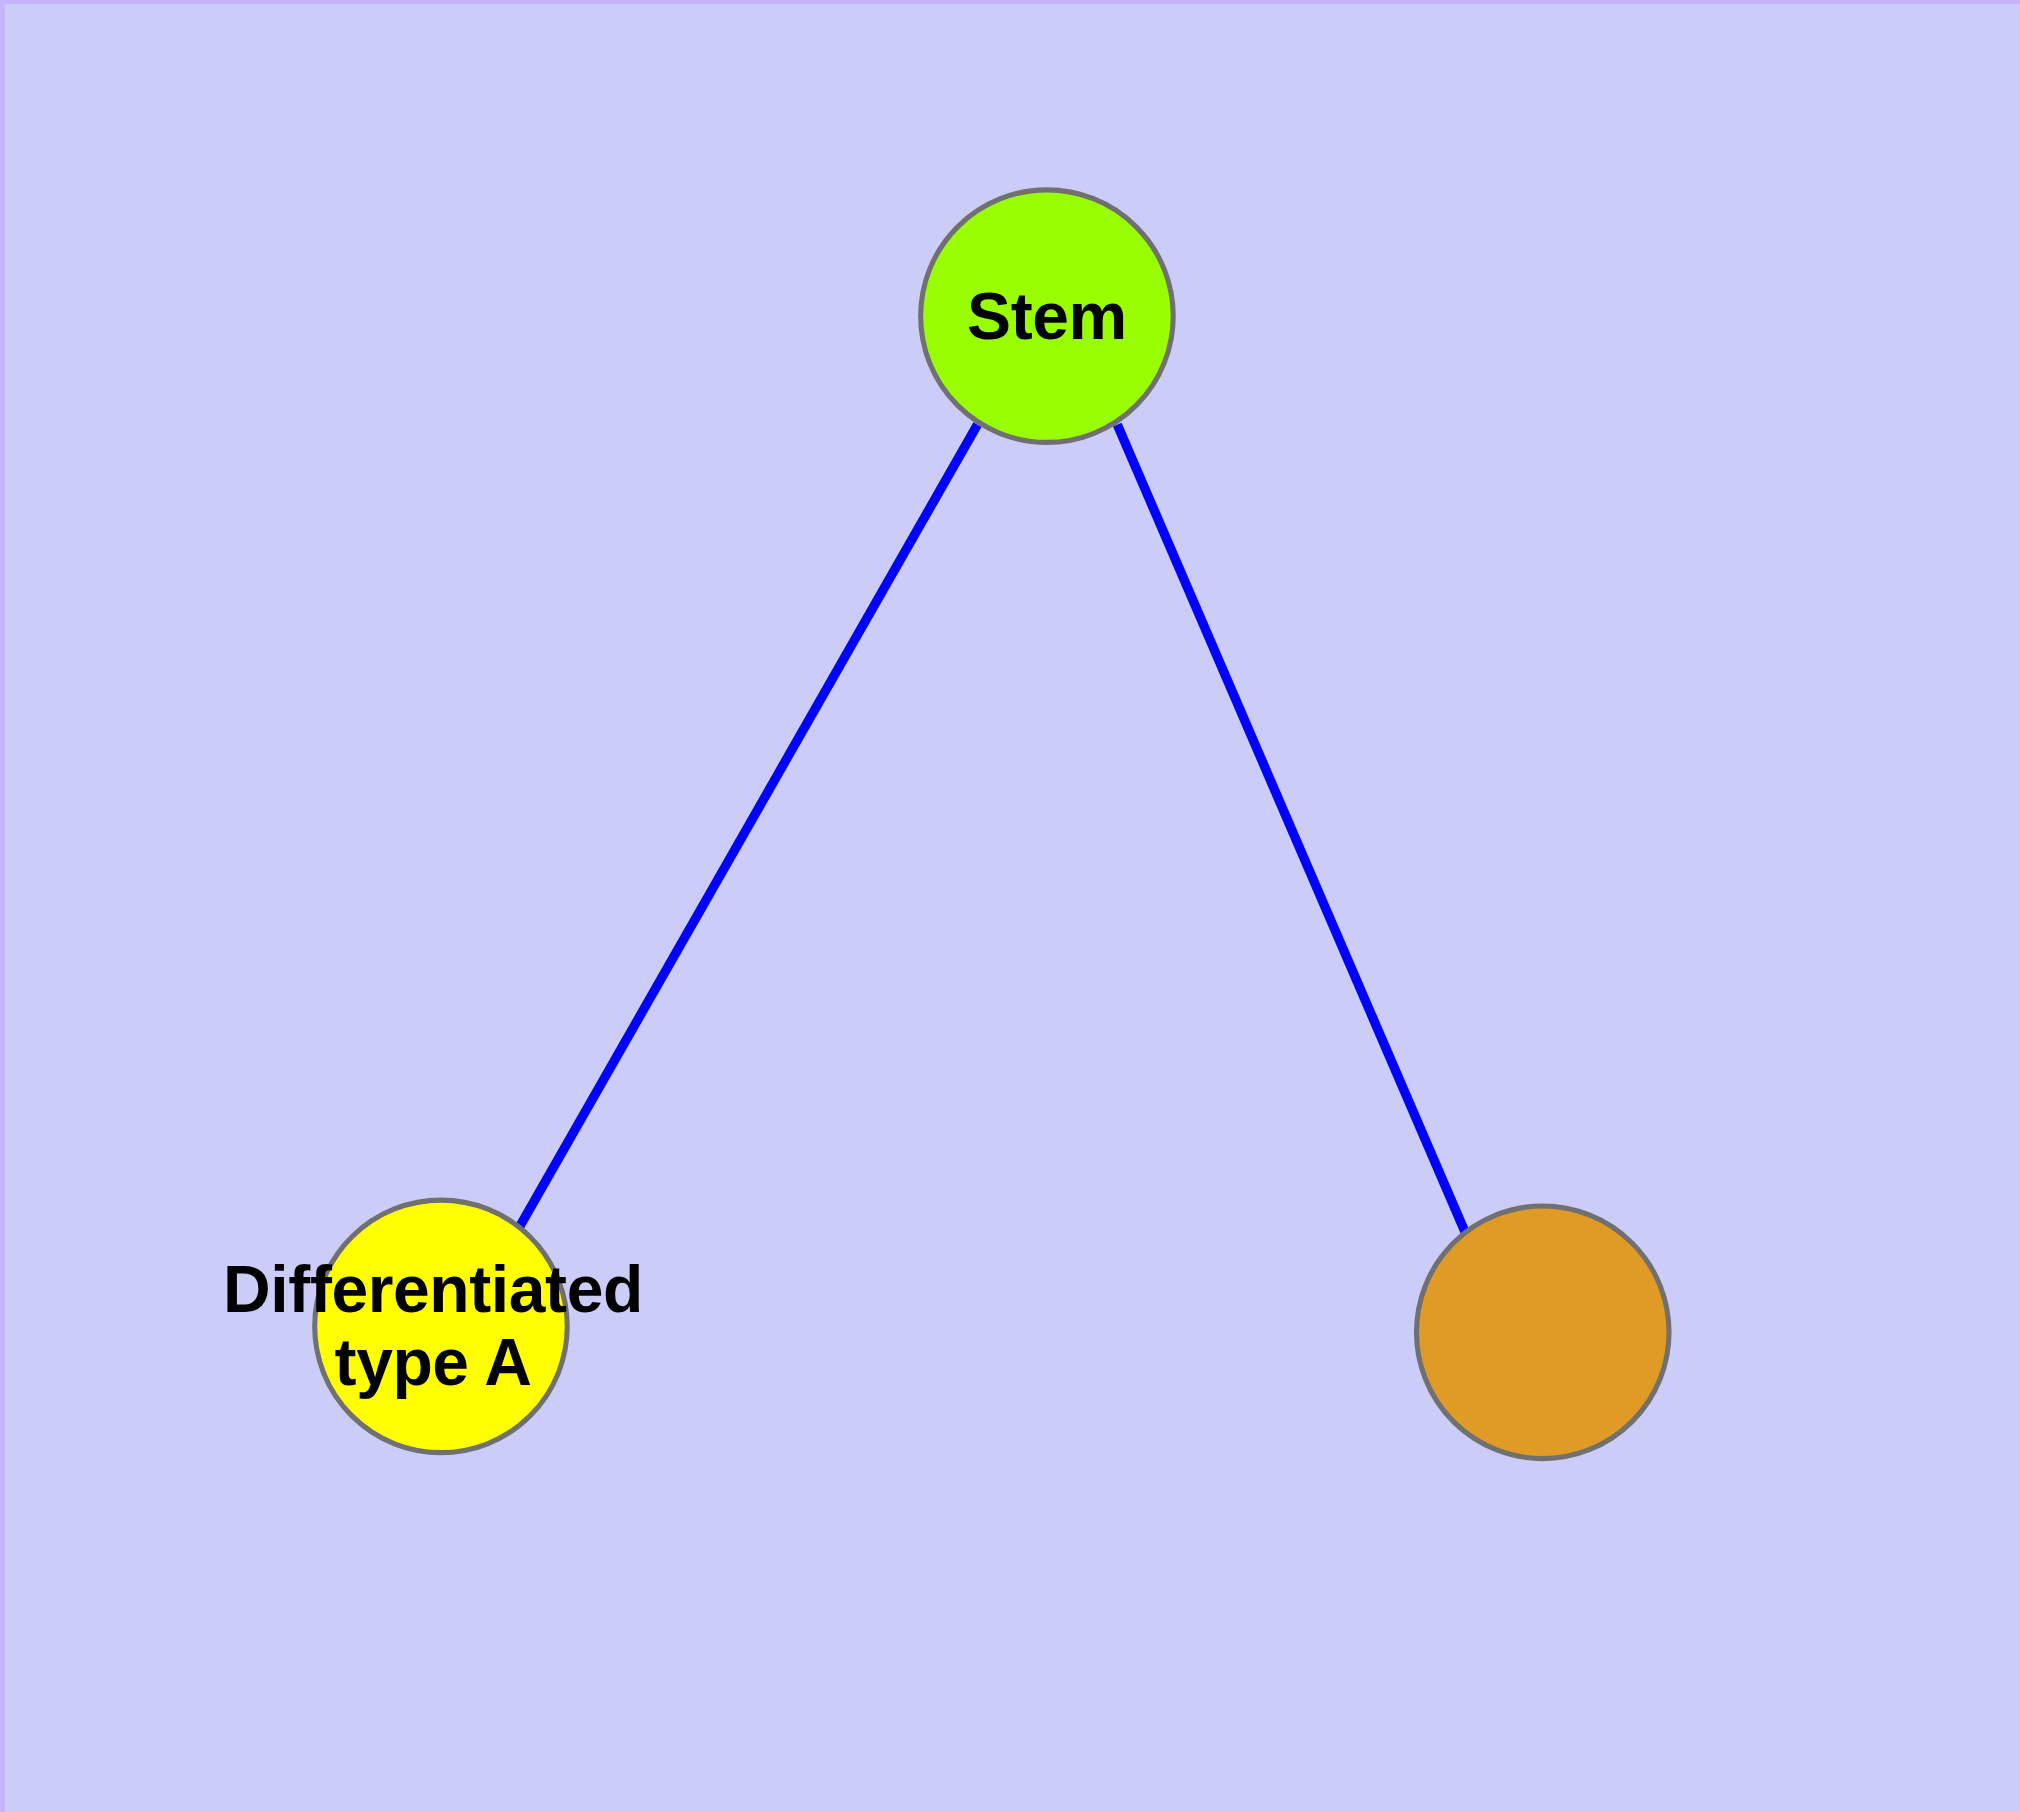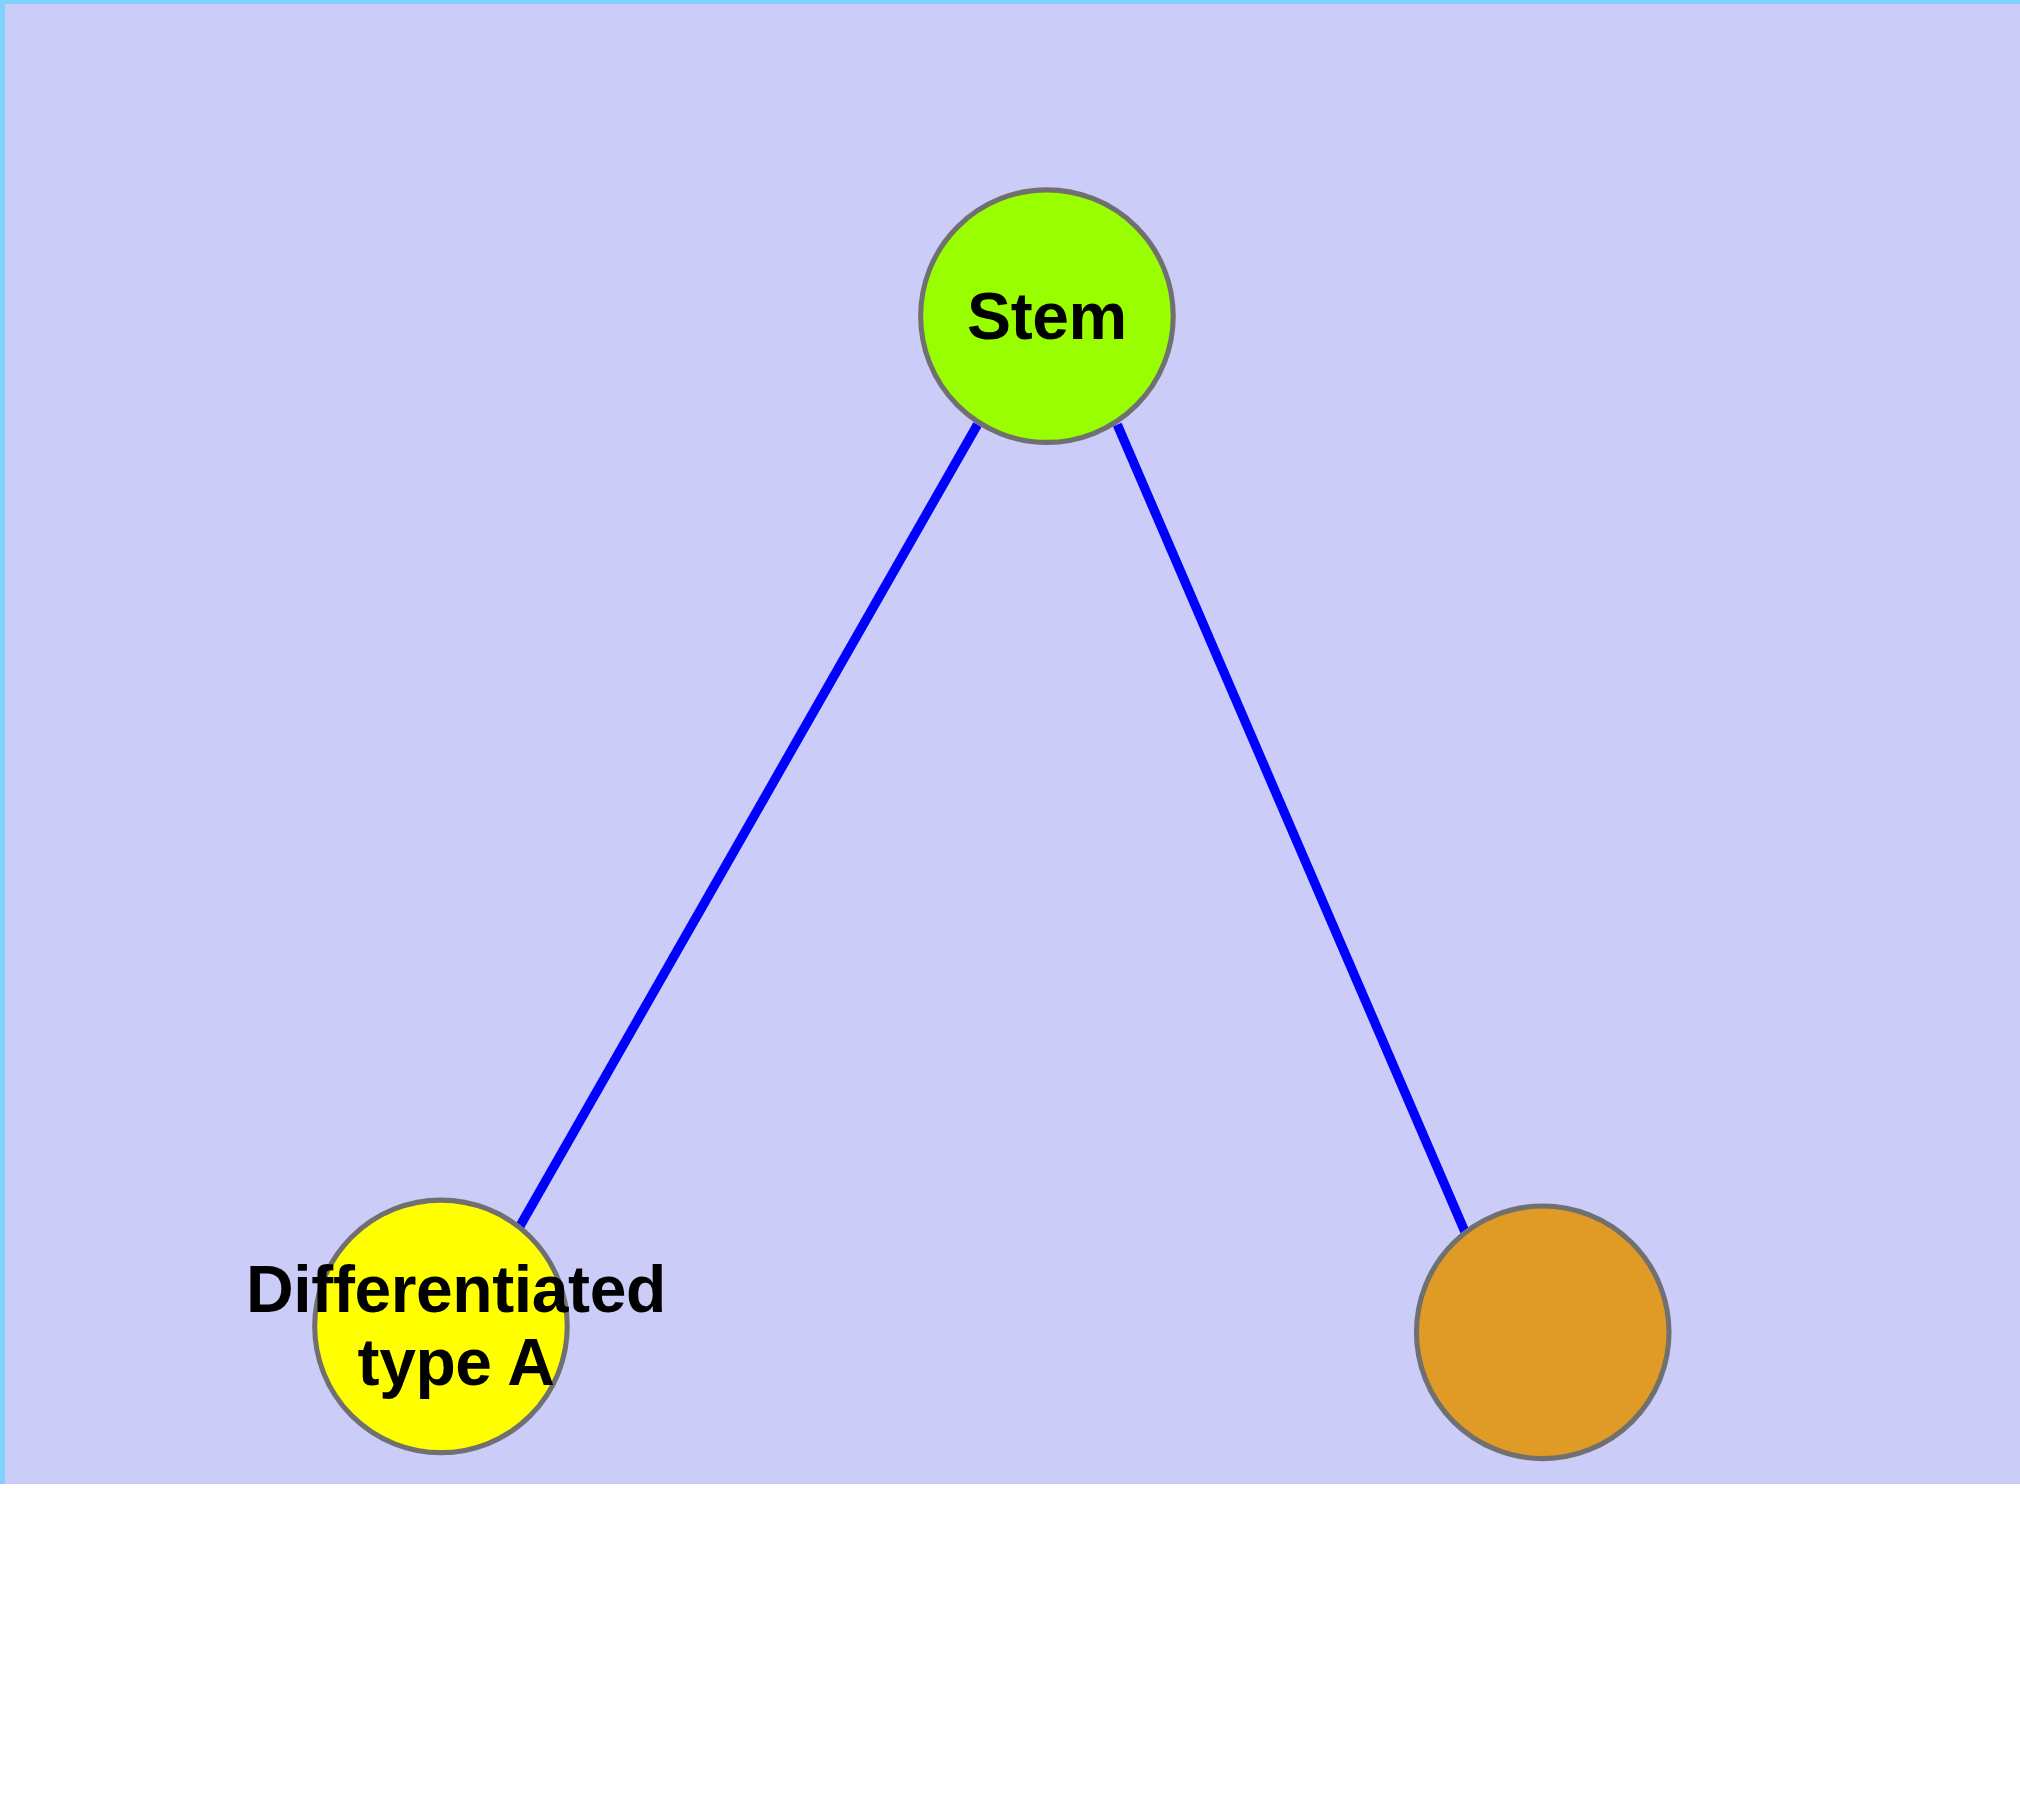--- a/index.html
+++ b/index.html
@@ -3,22 +3,22 @@
 <meta charset="utf-8">
 <style>
   html, body {
     margin: 0;
     padding: 0;
     background: #ffffff;
   }
   #canvas {
     position: relative;
     width: 2021px;
-    height: 1484px;
-    background: #7dd3fc;
+    height: 1812px;
+    background: #c4b5fd;
     overflow: hidden;
   }
   #plot-area {
     position: absolute;
     left: 5.1px;
     top: 4.2px;
     width: 2015px;
     height: 1808px;
     background: #ccccf8;
   }
@@ -54,18 +54,18 @@
     <line id="edge0" x1="1153" y1="501" x2="613" y2="1447" stroke="#0000ff" stroke-width="11" stroke-linecap="butt"></line>
     <line id="edge1" x1="1318" y1="501" x2="1728" y2="1453" stroke="#0000ff" stroke-width="11" stroke-linecap="butt"></line>
 
     <circle id="node0" cx="1235" cy="373" r="149" fill="#99ff00" stroke="#707070" stroke-width="6"></circle>
     <circle id="node1" cx="520" cy="1565" r="149" fill="#ffff00" stroke="#707070" stroke-width="6"></circle>
     <circle id="node2" cx="1820" cy="1572" r="149" fill="#e09a26" stroke="#707070" stroke-width="6"></circle>
   </svg>
 
   <div class="node-label big" id="label0" style="left: 1047px; top: 316px; font-size: 66px;">Stem</div>
 
-  <div class="node-label big" id="label1" style="left: 456px; top: 1326px; font-size: 66px;"><span>Differentiated</span>
+  <div class="node-label big" id="label1" style="left: 433px; top: 1326px; font-size: 66px;"><span>Differentiated</span>
 <span>type A</span></div>
 
 
 </div>
 
 
 </body></html>

